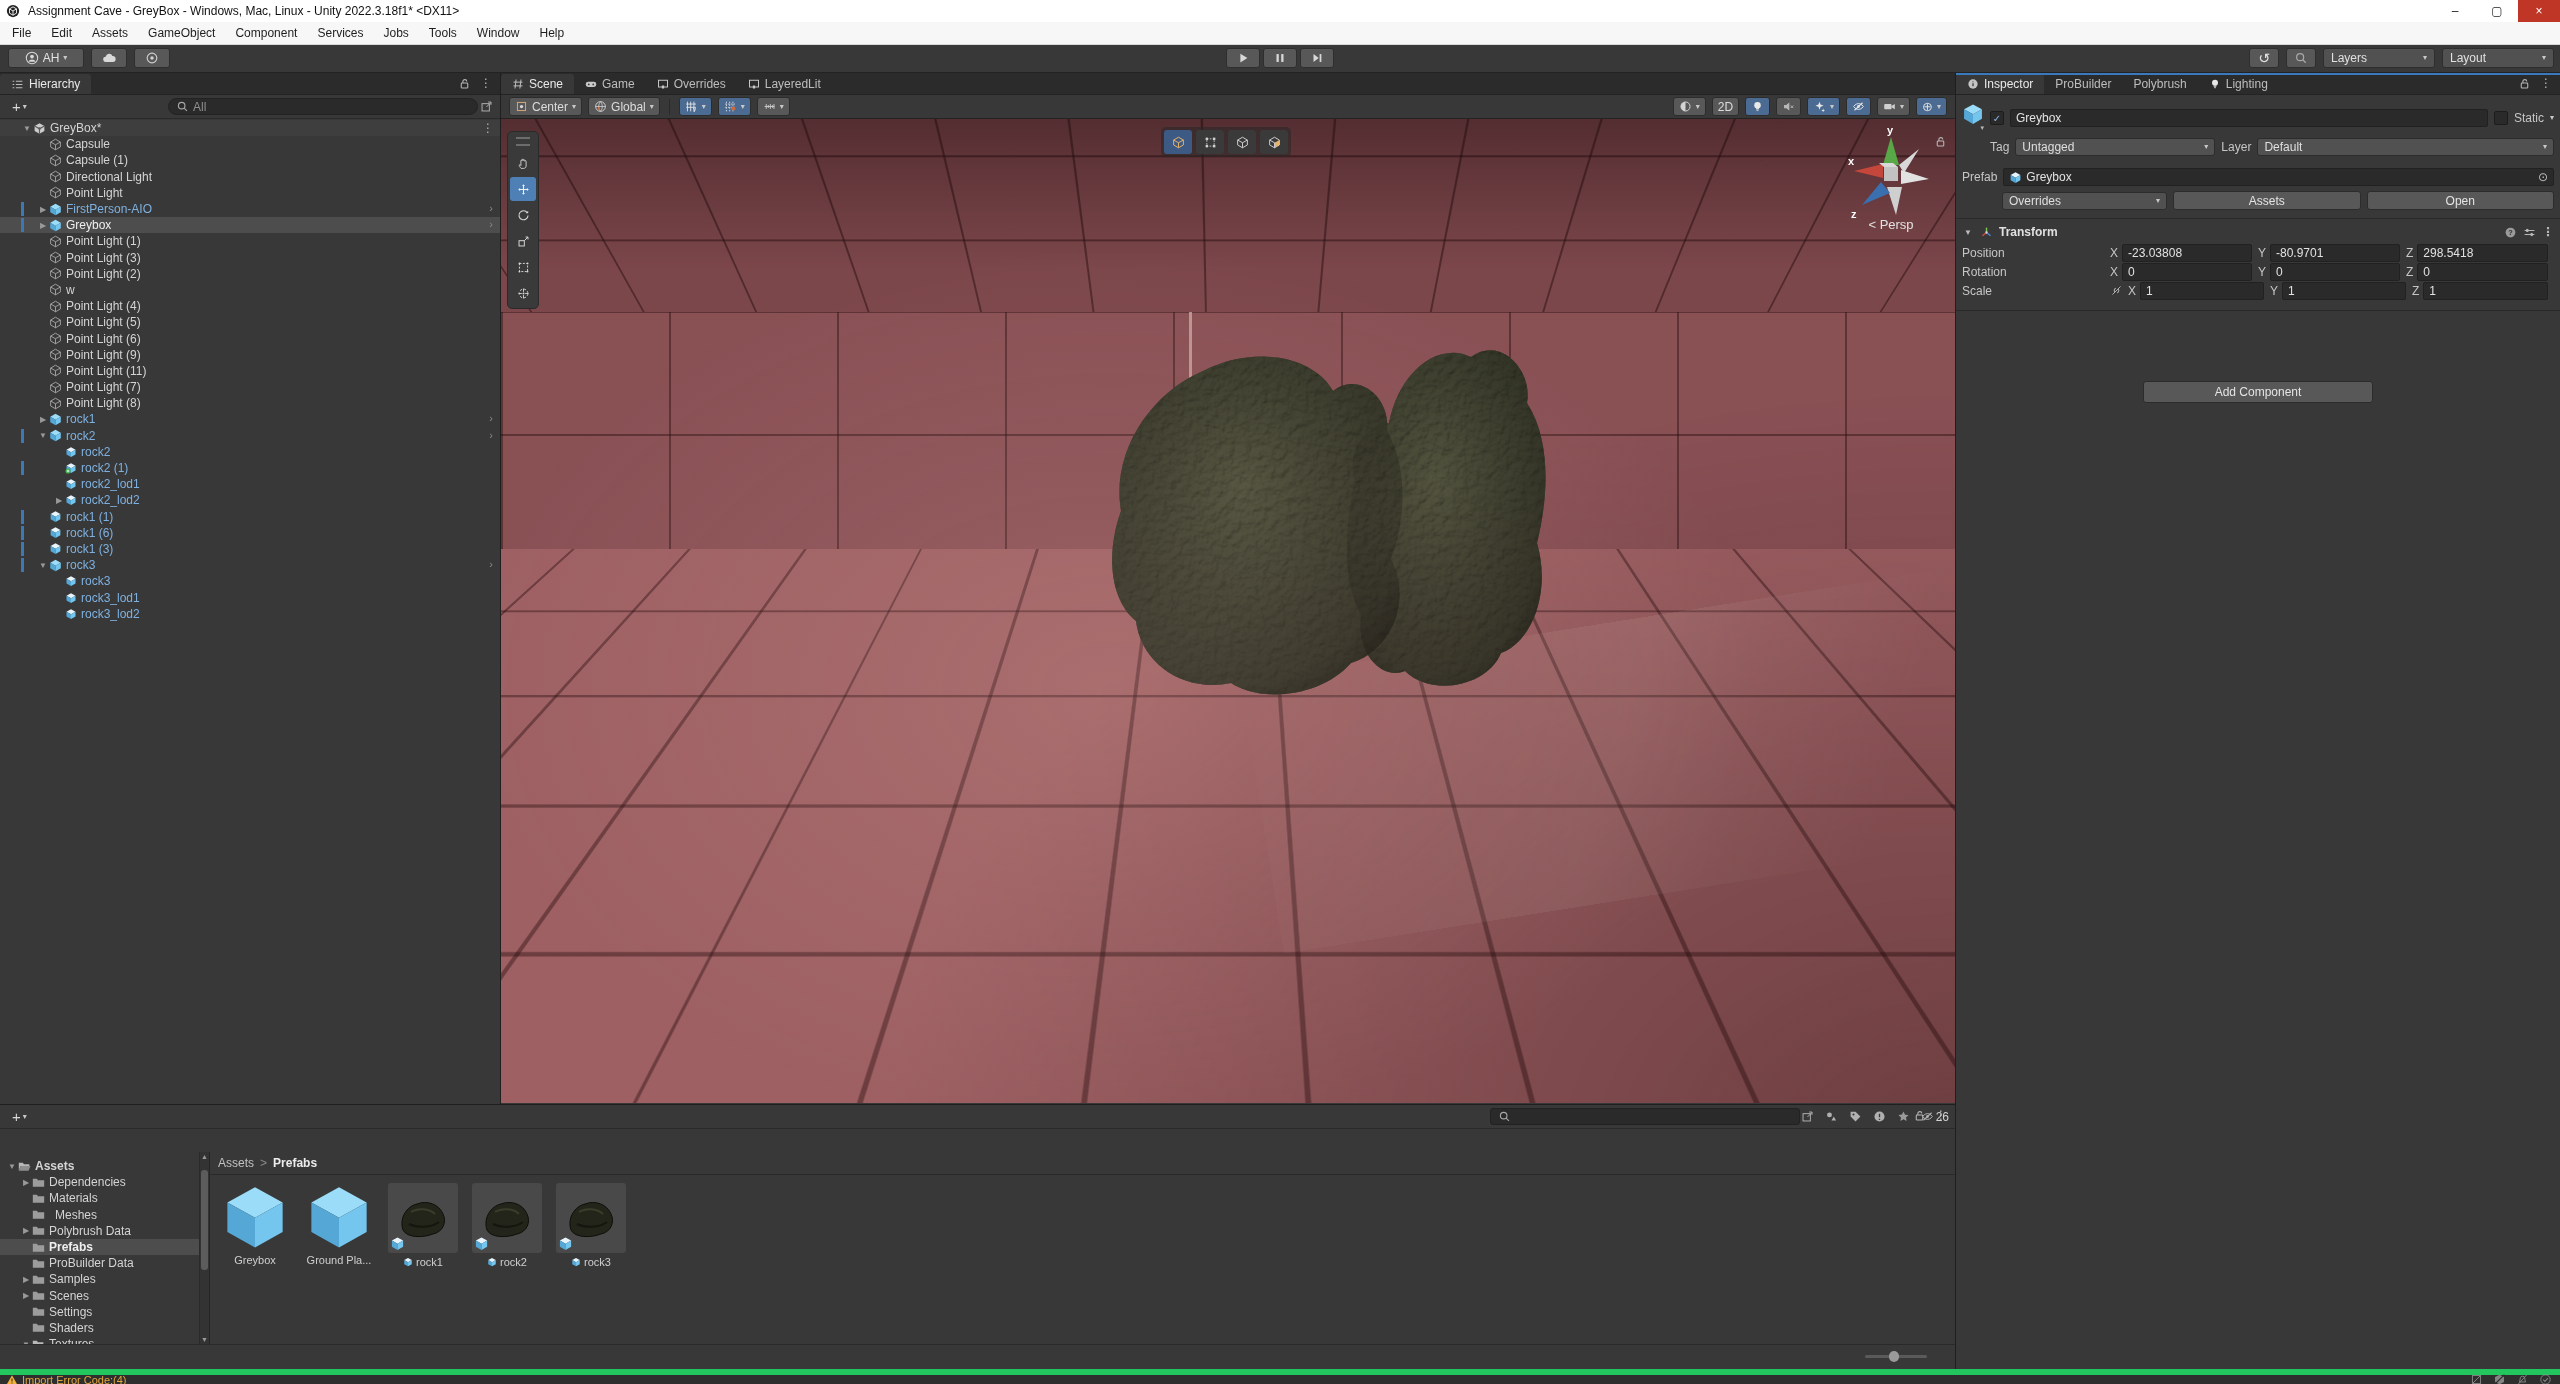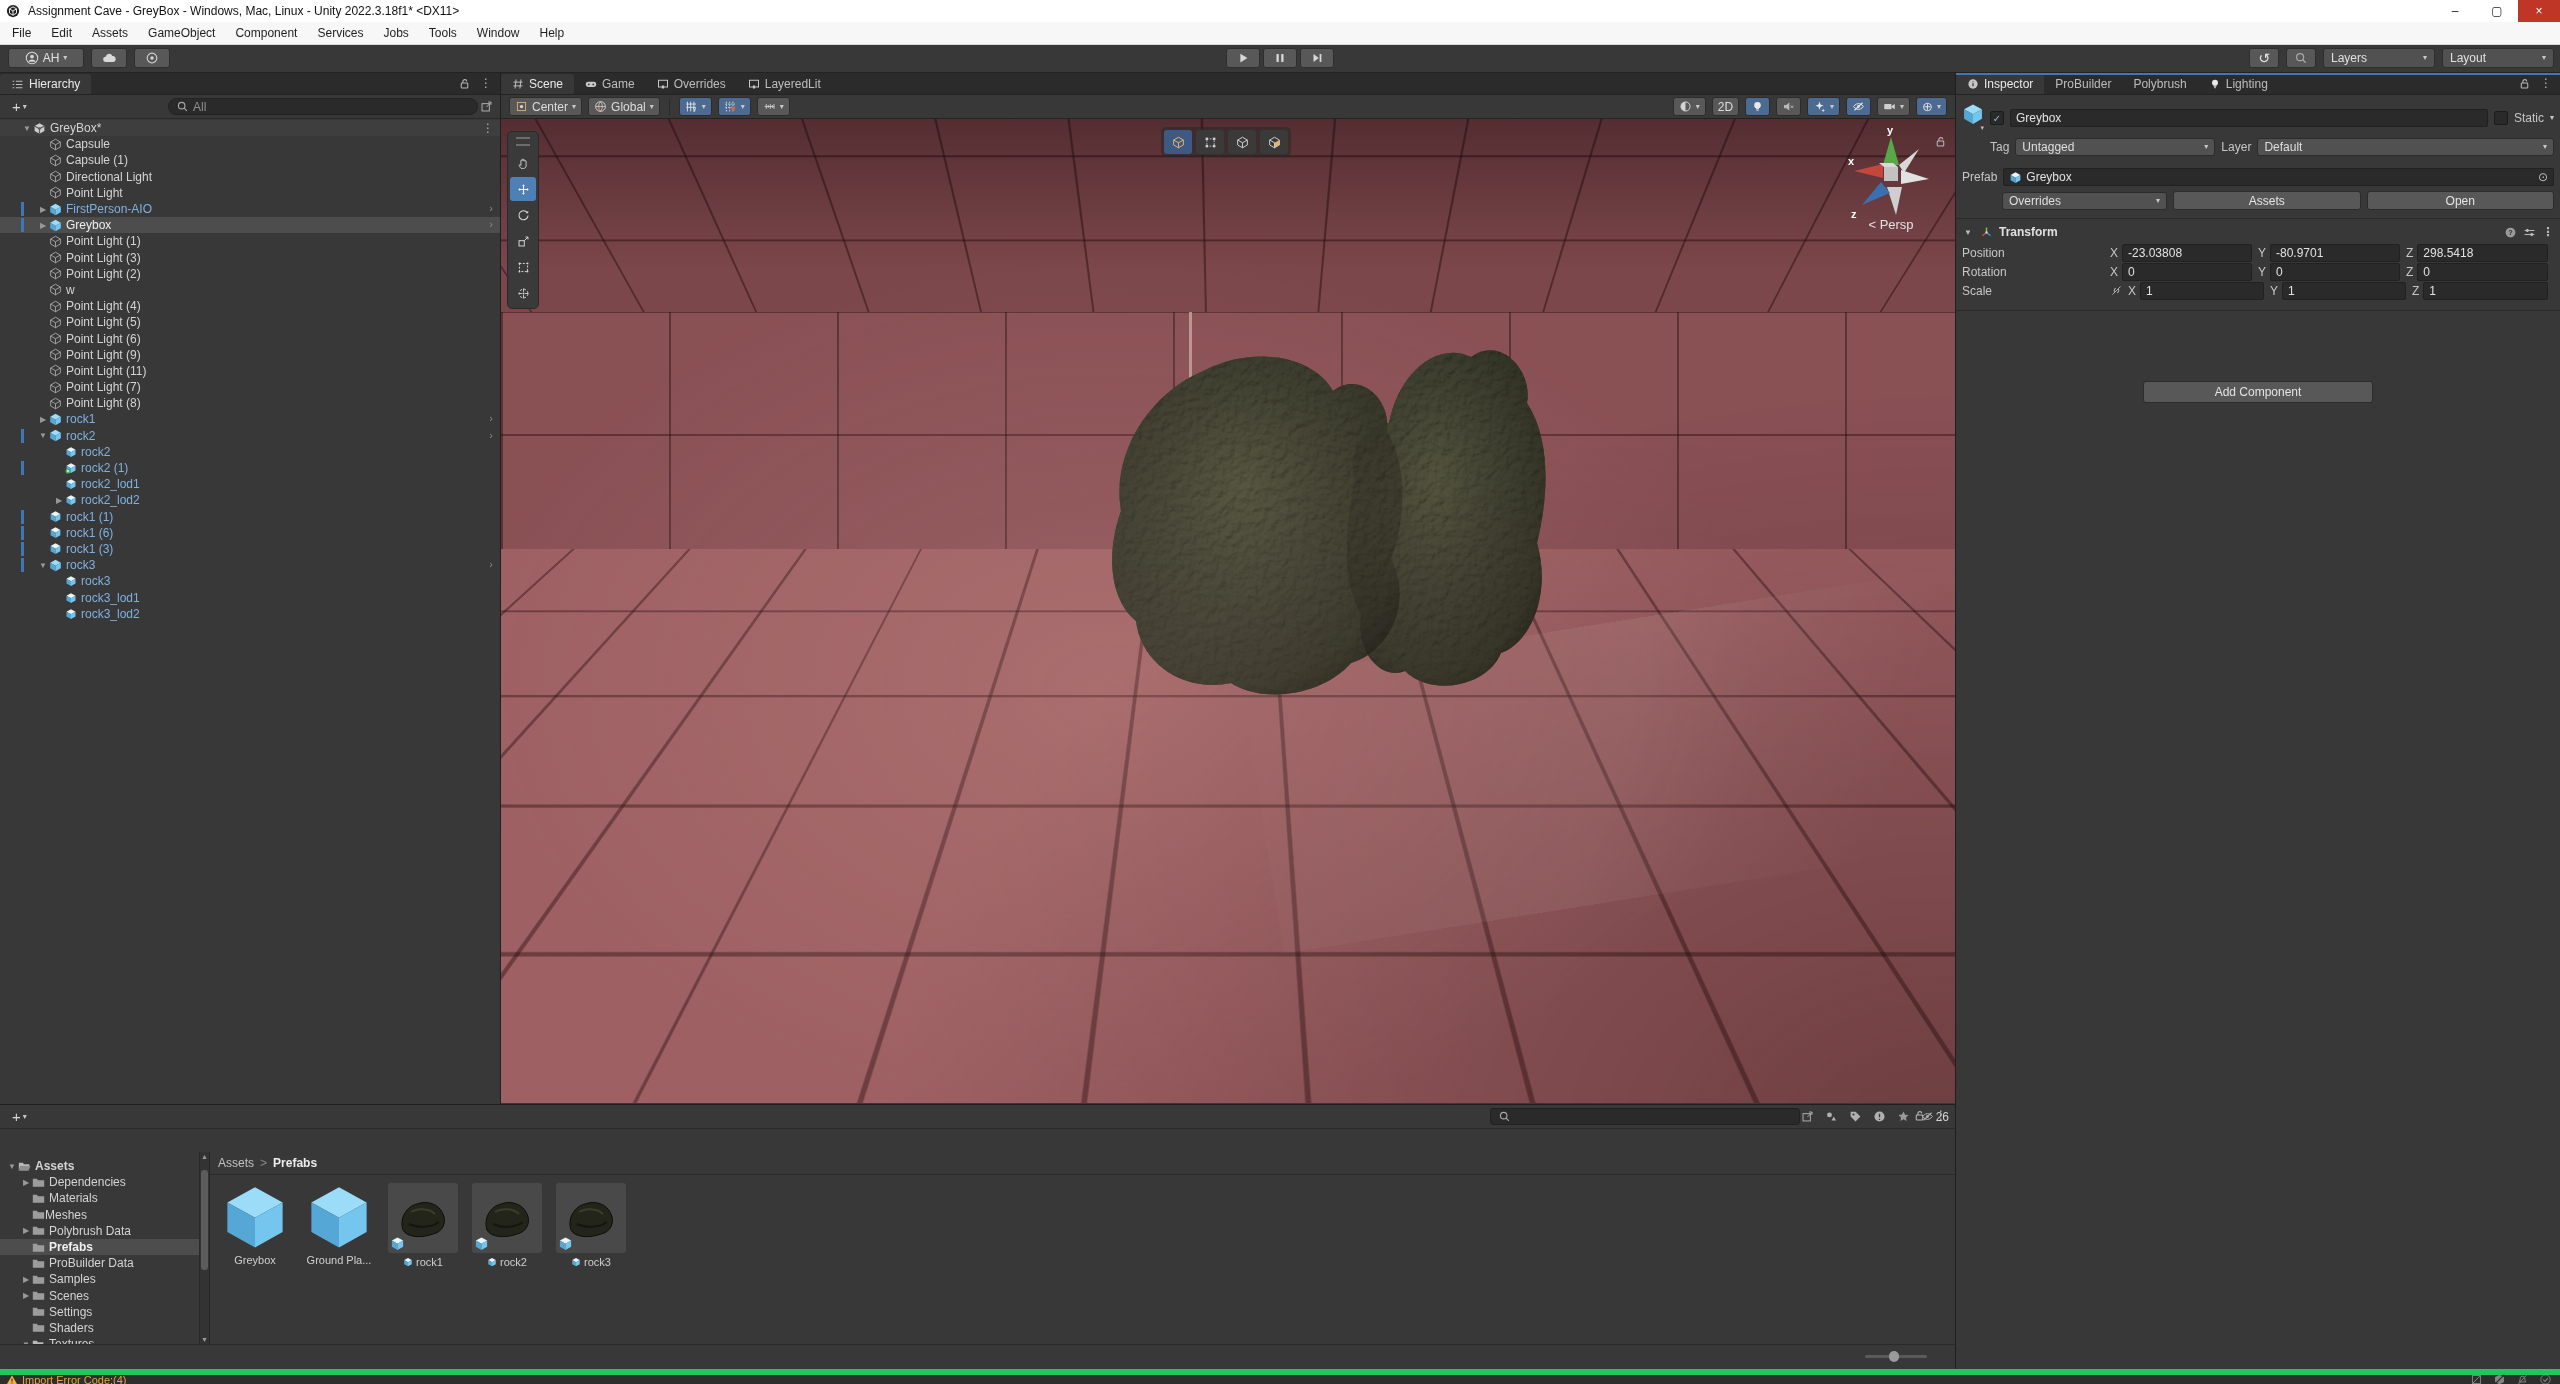--- a/index.html
+++ b/index.html
@@ -1253,21 +1253,21 @@
           <span class="lbl" style="margin-left: 4px;">Materials</span>
         </div>
         <div class="prow">
           <div style="width: 20px; flex: 0 0 auto;"></div>
           <span class="fold"></span>
           <span>
             <svg width="13" height="13" viewBox="0 0 16 16">
               <path d="M1 3.5h5l1.3 1.8H15v8H1Z" fill="#9c9c9c"></path>
             </svg>
           </span>
-          <span class="lbl" style="margin-left: 0;">Meshes</span>
+          <span class="lbl" style="margin-left: 10px;">Meshes</span>
         </div>
         <div class="prow">
           <div style="width: 20px; flex: 0 0 auto;"></div>
           <span class="fold">▶</span>
           <span>
             <svg width="13" height="13" viewBox="0 0 16 16">
               <path d="M1 3.5h5l1.3 1.8H15v8H1Z" fill="#9c9c9c"></path>
             </svg>
           </span>
           <span class="lbl" style="margin-left: 4px;">Polybrush Data</span>

